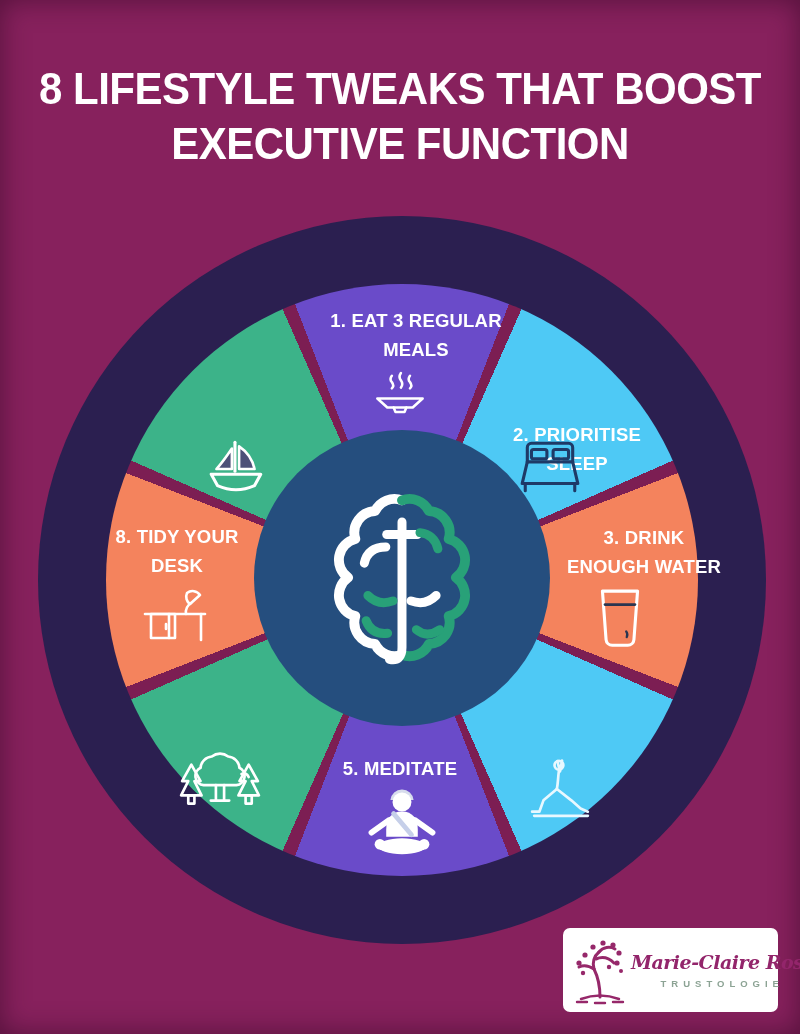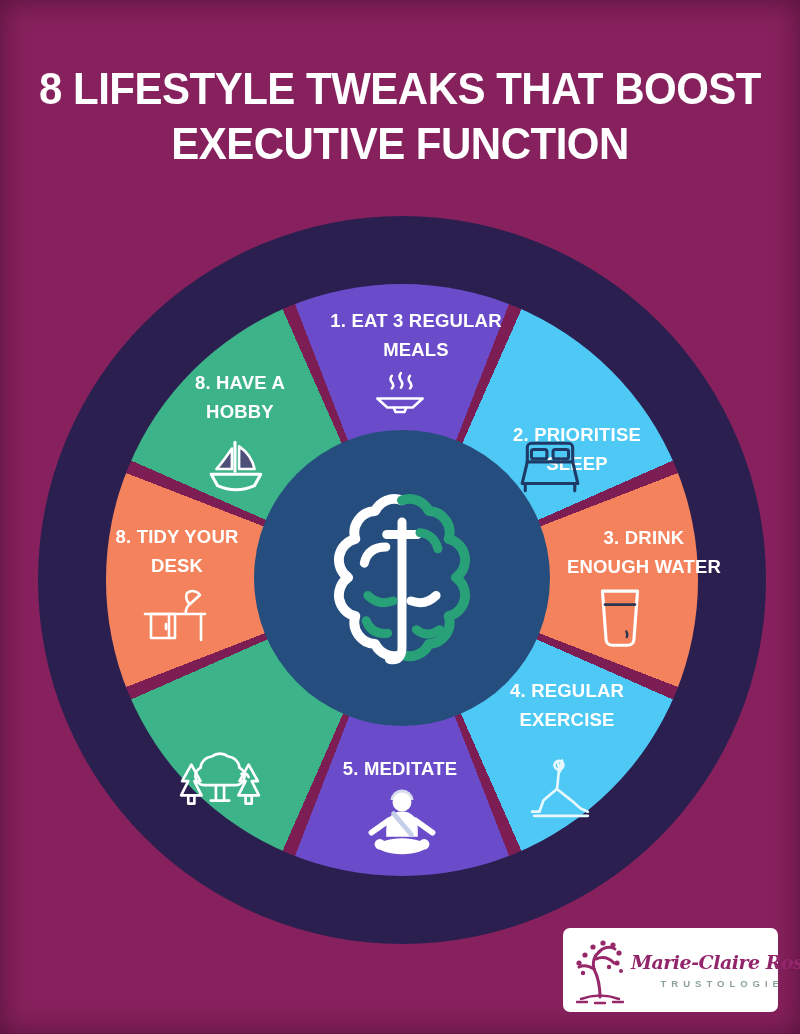--- a/index.html
+++ b/index.html
@@ -70,27 +70,23 @@
 
   <div class="ring" id="ring" style="background: rgb(43, 31, 80);"></div>
   <div class="disc" id="disc" style="background: conic-gradient(from -22.5deg, rgb(124, 30, 83) 0deg, rgb(124, 30, 83) 1.3deg, rgb(106, 75, 201) 1.3deg, rgb(106, 75, 201) 43.7deg, rgb(124, 30, 83) 43.7deg, rgb(124, 30, 83) 45deg, rgb(124, 30, 83) 45deg, rgb(124, 30, 83) 46.3deg, rgb(78, 201, 245) 46.3deg, rgb(78, 201, 245) 88.7deg, rgb(124, 30, 83) 88.7deg, rgb(124, 30, 83) 90deg, rgb(124, 30, 83) 90deg, rgb(124, 30, 83) 91.3deg, rgb(244, 131, 93) 91.3deg, rgb(244, 131, 93) 133.7deg, rgb(124, 30, 83) 133.7deg, rgb(124, 30, 83) 135deg, rgb(124, 30, 83) 135deg, rgb(124, 30, 83) 136.3deg, rgb(78, 201, 245) 136.3deg, rgb(78, 201, 245) 178.7deg, rgb(124, 30, 83) 178.7deg, rgb(124, 30, 83) 180deg, rgb(124, 30, 83) 180deg, rgb(124, 30, 83) 181.3deg, rgb(106, 75, 201) 181.3deg, rgb(106, 75, 201) 223.7deg, rgb(124, 30, 83) 223.7deg, rgb(124, 30, 83) 225deg, rgb(124, 30, 83) 225deg, rgb(124, 30, 83) 226.3deg, rgb(60, 179, 137) 226.3deg, rgb(60, 179, 137) 268.7deg, rgb(124, 30, 83) 268.7deg, rgb(124, 30, 83) 270deg, rgb(124, 30, 83) 270deg, rgb(124, 30, 83) 271.3deg, rgb(244, 131, 93) 271.3deg, rgb(244, 131, 93) 313.7deg, rgb(124, 30, 83) 313.7deg, rgb(124, 30, 83) 315deg, rgb(124, 30, 83) 315deg, rgb(124, 30, 83) 316.3deg, rgb(60, 179, 137) 316.3deg, rgb(60, 179, 137) 358.7deg, rgb(124, 30, 83) 358.7deg, rgb(124, 30, 83) 360deg);"></div>
 
   <div class="seg-label" id="lbl-1">1. EAT 3 REGULAR
 MEALS</div>
   <div class="seg-label" id="lbl-2">2. PRIORITISE
 SLEEP</div>
   <div class="seg-label" id="lbl-3">3. DRINK
 ENOUGH WATER</div>
-  <div class="seg-label" id="lbl-4">4. REGULAR
-EXERCISE</div>
   <div class="seg-label" id="lbl-5">5. MEDITATE</div>
   <div class="seg-label" id="lbl-7">8. TIDY YOUR
 DESK</div>
-  <div class="seg-label" id="lbl-8">8. HAVE A
-HOBBY</div>
 
   <div class="seg-icon" id="icn-1">
     <svg width="58" height="52" viewBox="0 0 64 50" fill="none" stroke="#FFFFFF" stroke-width="2.8" stroke-linecap="round" stroke-linejoin="round">
       <path d="M23,6 q-3,4 0,7 q3,4 0,7"></path>
       <path d="M33,3 q-3,4.5 0,8 q3,4.5 0,8"></path>
       <path d="M43,6 q-3,4 0,7 q3,4 0,7"></path>
       <path d="M7,31 H57 L46,41 H18 Z"></path>
       <path d="M25,41 l2,5 h10 l2,-5"></path>
     </svg>
   </div>

